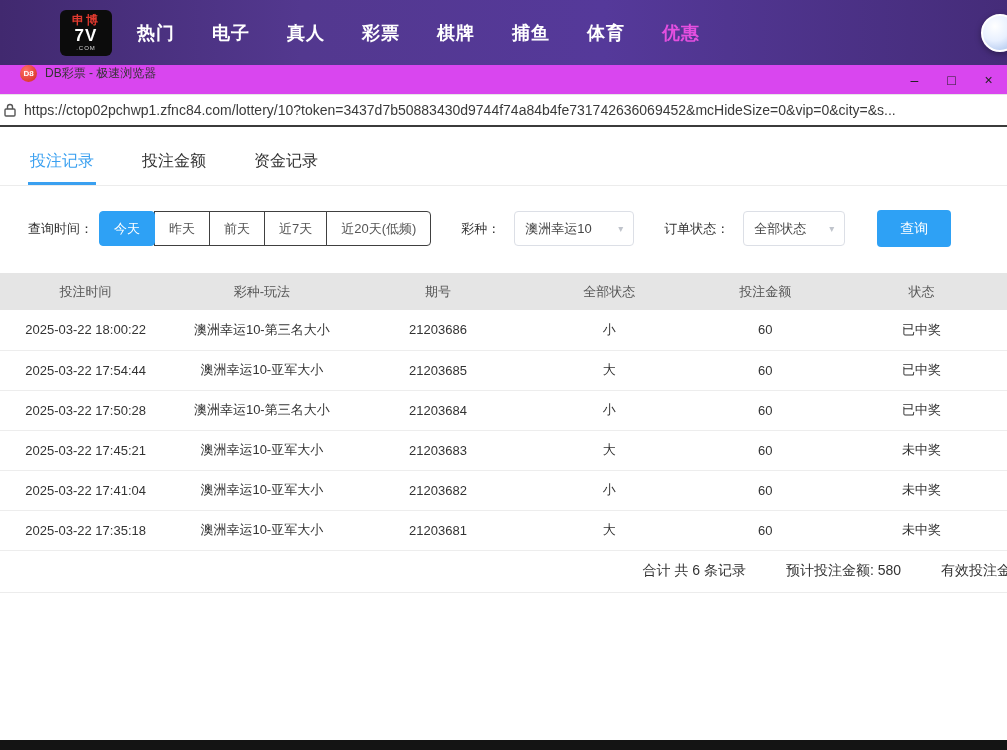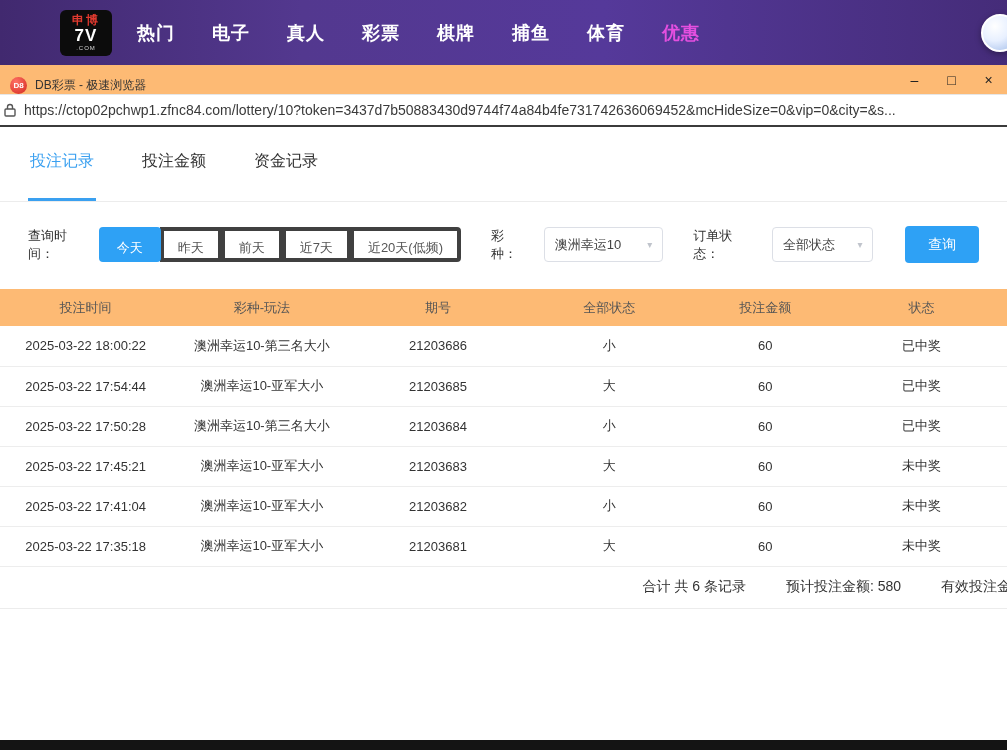--- a/index.html
+++ b/index.html
@@ -42,24 +42,24 @@
     position: absolute; right: -12px; top: 14px;
     width: 38px; height: 38px; border-radius: 50%;
     background: radial-gradient(circle at 35% 30%, #ffffff 0%, #e8f0ff 45%, #9db9e8 100%);
     border: 2px solid #fff;
     box-shadow: 0 2px 6px rgba(0,0,0,0.35);
     cursor: pointer;
   }
 
   
   .titlebar {
-    height: 30px; background: #fdba74;
+    height: 30px; background: #d946ef;
     border-bottom: 1px solid #e6e6e6;
-    display: flex; align-items: flex-end;
-    padding-left: 10px;
+    display: flex; align-items: flex-start;
+    padding-left: 20px;
   }
   .app-icon {
     width: 17px; height: 17px; border-radius: 50%;
     background: radial-gradient(circle at 35% 30%, #ff7166, #d2281e);
     color: #fff; font-size: 8px; font-weight: bold;
     display: flex; align-items: center; justify-content: center;
     margin-right: 8px;
   }
   .title-text { font-size: 12px; color: #333; }
   .win-controls { margin-left: auto; display: flex; height: 100%; }
@@ -92,36 +92,36 @@
   }
   .tab {
     font-size: 16px; color: #333;
     padding: 16px 2px 13px;
     margin-right: 44px;
     cursor: pointer;
   }
   .tab.active {
     color: #3aa0f0;
     border-bottom: 3px solid #3aa0f0;
-    padding-bottom: 26px;
+    padding-bottom: 10px;
   }
 
   
   .filters {
     display: flex; align-items: center;
     padding: 0 28px; margin-top: 24px;
     font-size: 13px; color: #333;
   }
   .filter-label { margin-right: 6px; }
   .btn-group { display: flex; }
   .fbtn {
     height: 35px; line-height: 33px;
     padding: 0 14px;
     background: #fff; color: #555;
-    border: 4px solid #404040;
+    border: 1px solid #404040;
     margin-left: -1px;
     font-size: 13px; cursor: pointer;
     white-space: nowrap;
   }
   .fbtn:first-child { border-radius: 4px 0 0 4px; margin-left: 0; }
   .fbtn:last-child { border-radius: 0 4px 4px 0; }
   .fbtn.active {
     background: #2ea1f5; border-color: #2ea1f5; color: #fff;
     border-radius: 4px; position: relative; z-index: 1;
   }
@@ -146,21 +146,21 @@
     font-family: inherit;
   }
 
   
   .bet-table {
     width: 100%; border-collapse: collapse;
     margin-top: 26px; font-size: 13px;
     table-layout: fixed;
   }
   .bet-table th {
-    background: #fdba74; color: #555;
+    background: #e5e5e5; color: #555;
     font-weight: normal; height: 37px;
     text-align: center;
   }
   .bet-table td {
     height: 40px; text-align: center;
     color: #333; border-bottom: 1px solid #ededed;
     white-space: nowrap; overflow: hidden;
   }
   .status-won { color: #e5332a; }
   .status-miss { color: #333; }

